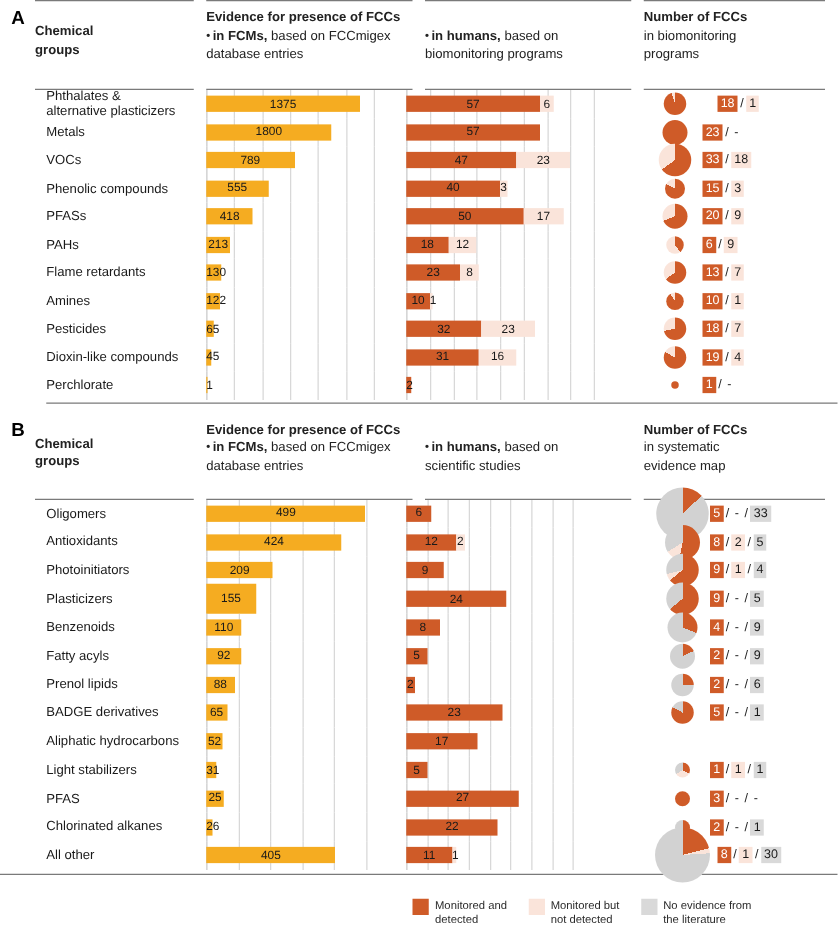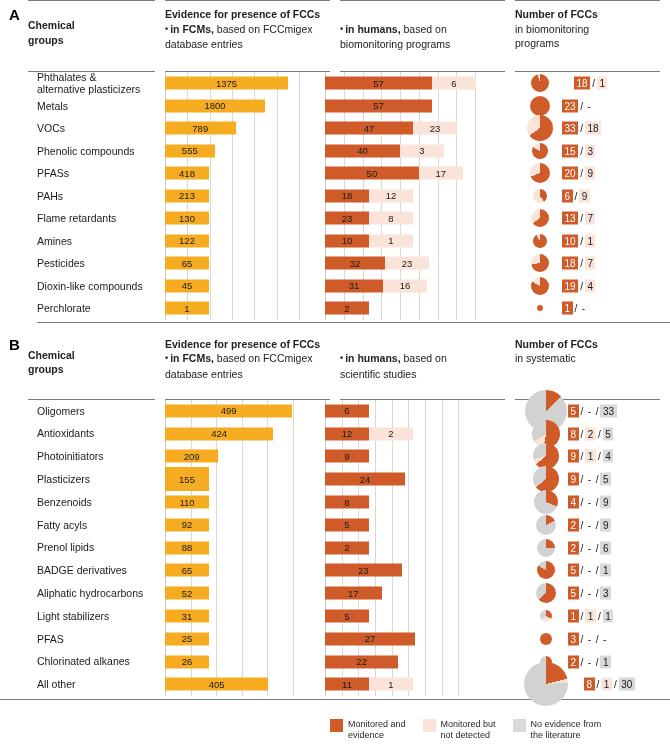--- a/index.html
+++ b/index.html
@@ -93,21 +93,21 @@
     width: 1px; background: #d8d8d8;
   }
   .gl.axis { background: #c9c9c9; }
 
   .barwrap {
     position: absolute; left: 0; top: 50%;
     transform: translateY(-50%);
     display: flex; align-items: stretch;
     height: 13px;
   }
-  .seg { position: relative; padding-left: 44px; }
+  .seg { position: relative; }
   .seg span {
     position: absolute; left: 0; right: 0; top: 50%;
     transform: translateY(-50%);
     text-align: center;
     font-size: 9.5px;
     color: #1a1a1a;
     white-space: nowrap;
   }
   .seg.detected { background: #cf5b28; }
   .seg.notdet   { background: #fae4da; }
@@ -716,20 +716,21 @@
     <div class="hdr-col c-hum">
       <div class="rule-bot"></div>
       <div style="height:14.5px"></div>
       <div><span class="bold dotlead">in humans,</span><span> based on</span></div>
       <div>scientific studies</div>
     </div>
     <div class="hdr-col c-num">
       <div class="rule-bot"></div>
       <div class="hdr-title">Number of FCCs</div>
       <div>in systematic</div>
+      <div>evidence map</div>
     </div>
   </div>
   <div class="rows" id="rowsB">
       <div class="row" style="height:22.8px">
        <div class="lbl">
           <div>Oligomers</div>
         </div>
        <div class="cell cell-fcm">
          <div class="grid">
             <div class="gl axis" style="left:0.0px"></div>
@@ -946,21 +947,21 @@
        <div class="cell cell-fcm">
          <div class="grid">
             <div class="gl axis" style="left:0.0px"></div>
             <div class="gl" style="left:25.5px"></div>
             <div class="gl" style="left:51.1px"></div>
             <div class="gl" style="left:76.6px"></div>
             <div class="gl" style="left:102.1px"></div>
             <div class="gl" style="left:127.7px"></div>
           </div>
          <div class="barwrap" style="height:13px">
-         <div class="seg fcm" style="width:42px">
+         <div class="seg fcm" style="width:28px">
            <span>92</span>
          </div>
        </div>
        </div>
        <div class="cell cell-hum">
          <div class="grid">
             <div class="gl axis" style="left:0.0px"></div>
             <div class="gl" style="left:16.7px"></div>
             <div class="gl" style="left:33.3px"></div>
             <div class="gl" style="left:50.0px"></div>
@@ -1095,24 +1096,20 @@
             <div class="gl" style="left:100.0px"></div>
             <div class="gl" style="left:116.7px"></div>
             <div class="gl" style="left:133.3px"></div>
           </div>
          <div class="barwrap" style="height:13px">
             <div class="seg detected" style="width:56.7px">
               <span>17</span>
             </div>
           </div>
        </div>
-       <div class="cell cell-num">
-         <div class="pie" style="left:46px;width:20px;height:20px;background:conic-gradient(#cf5b28 0deg 226.8deg, #d2d2d2 226.8deg 360deg);"></div>
-         <div class="counts" style="left:68px"><i class="k1">5</i><i class="sl">/</i><i class="">-</i><i class="sl">/</i><i class="k3">3</i></div>
-       </div>
      </div>
       <div class="row" style="height:22.8px">
        <div class="lbl">
           <div>Light stabilizers</div>
         </div>
        <div class="cell cell-fcm">
          <div class="grid">
             <div class="gl axis" style="left:0.0px"></div>
             <div class="gl" style="left:25.5px"></div>
             <div class="gl" style="left:51.1px"></div>
@@ -1268,33 +1265,33 @@
             <div class="seg detected" style="width:36.7px">
               <span>11</span>
             </div>
             <div class="seg notdet" style="width:3.3px">
               <span>1</span>
             </div>
           </div>
        </div>
        <div class="cell cell-num">
          <div class="pie" style="left:46px;width:44px;height:44px;background:conic-gradient(#cf5b28 0deg 75.6deg, #fae4da 75.6deg 86.39999999999999deg, #d2d2d2 86.39999999999999deg 360deg);"></div>
-         <div class="counts" style="left:84px"><i class="k1">8</i><i class="sl">/</i><i class="k2">1</i><i class="sl">/</i><i class="k3">30</i></div>
+         <div class="counts" style="left:74px"><i class="k1">8</i><i class="sl">/</i><i class="k2">1</i><i class="sl">/</i><i class="k3">30</i></div>
        </div>
      </div>
     </div>
   <div class="rule-full" style="margin-top:3px"></div>
 </div>
 
 <div class="legend" id="legend">
     <div class="lg-item">
      <div class="sw d"></div>
      <div>
        <div>Monitored and</div>
-       <div>evidence</div>
+       <div>detected</div>
      </div>
    </div>
     <div class="lg-item">
      <div class="sw n"></div>
      <div>
        <div>Monitored but</div>
        <div>not detected</div>
      </div>
    </div>
     <div class="lg-item">

